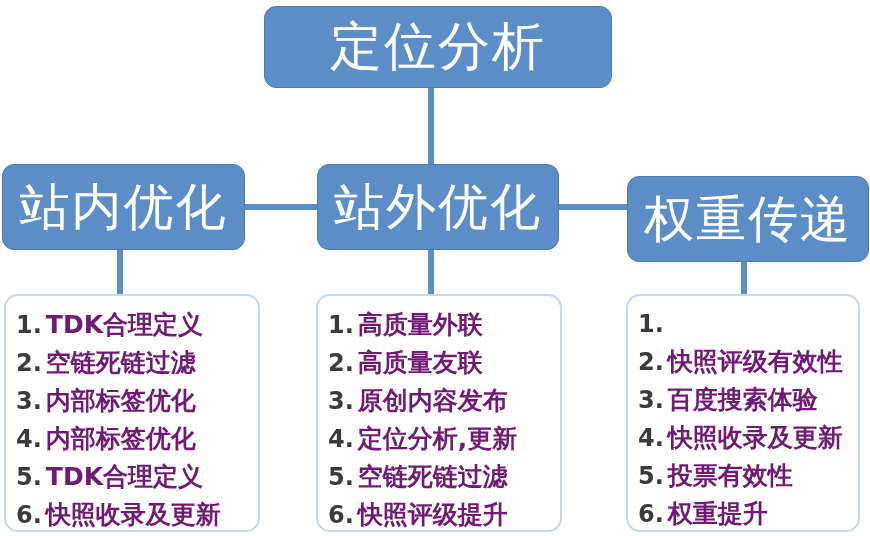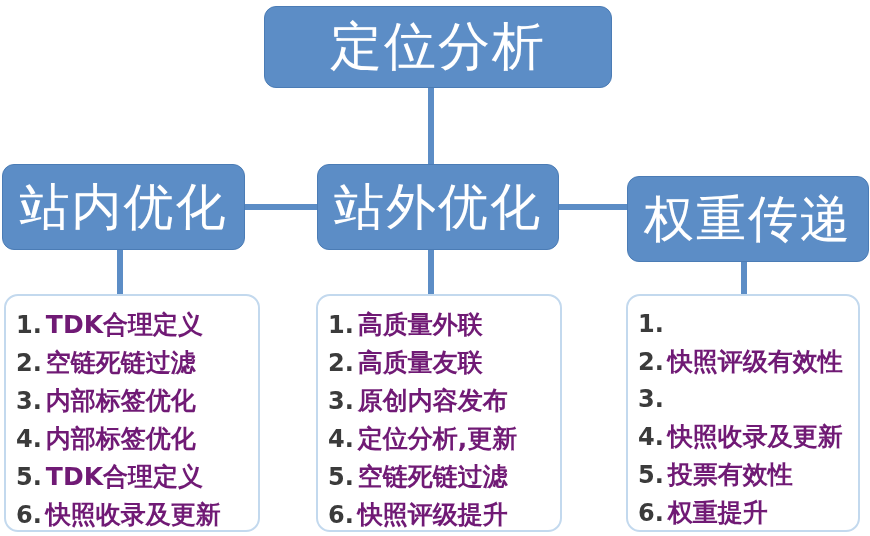--- a/index.html
+++ b/index.html
@@ -184,20 +184,21 @@
     <ol>
       <li>
           <span class="li-num">1.</span>
         </li>
       <li>
           <span class="li-num">2.</span>
           <span class="li-txt">快照评级有效性</span>
         </li>
       <li>
           <span class="li-num">3.</span>
+          <span class="li-txt">百度搜索体验</span>
         </li>
       <li>
           <span class="li-num">4.</span>
           <span class="li-txt">快照收录及更新</span>
         </li>
       <li>
           <span class="li-num">5.</span>
           <span class="li-txt">投票有效性</span>
         </li>
       <li>

